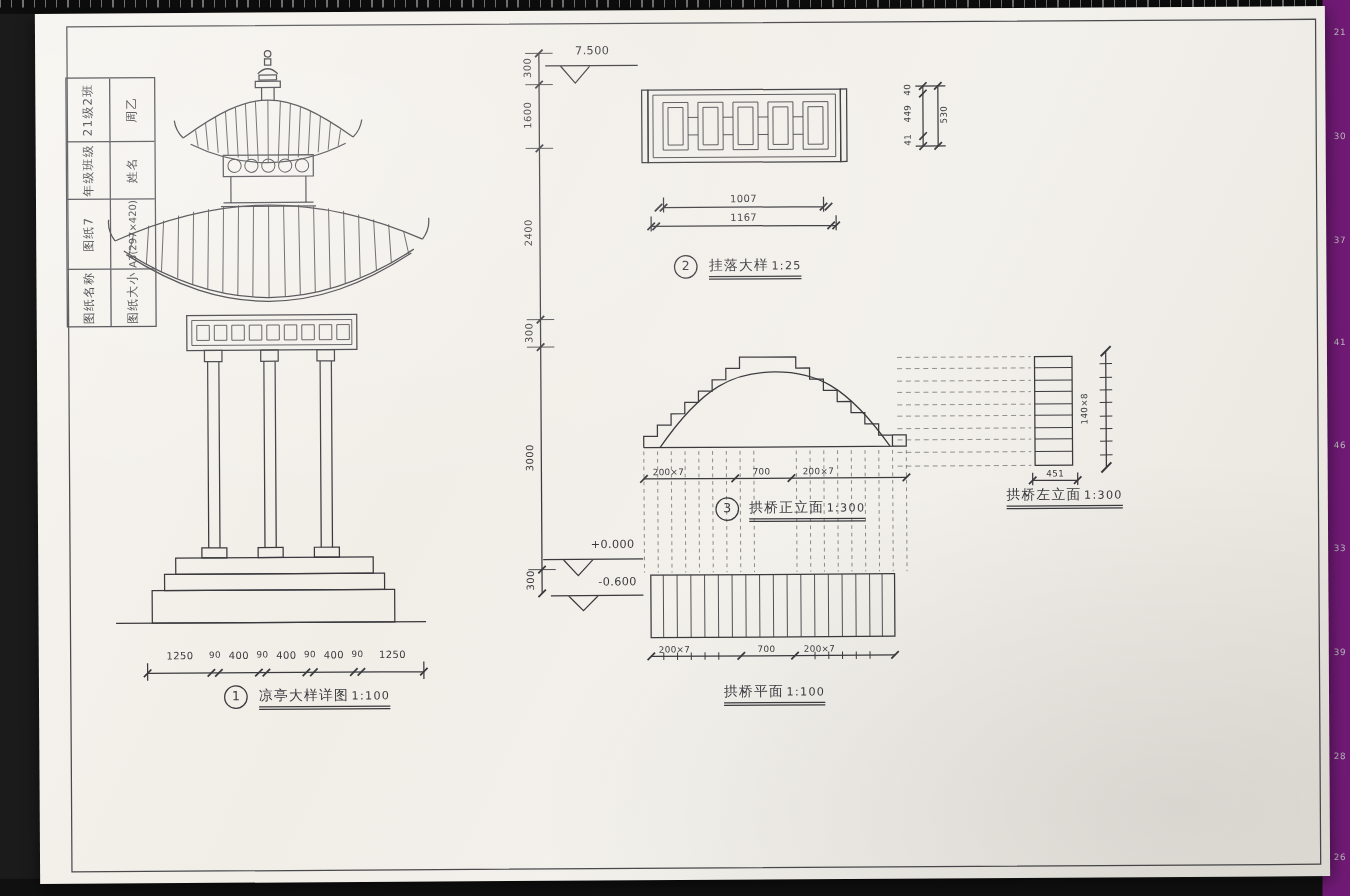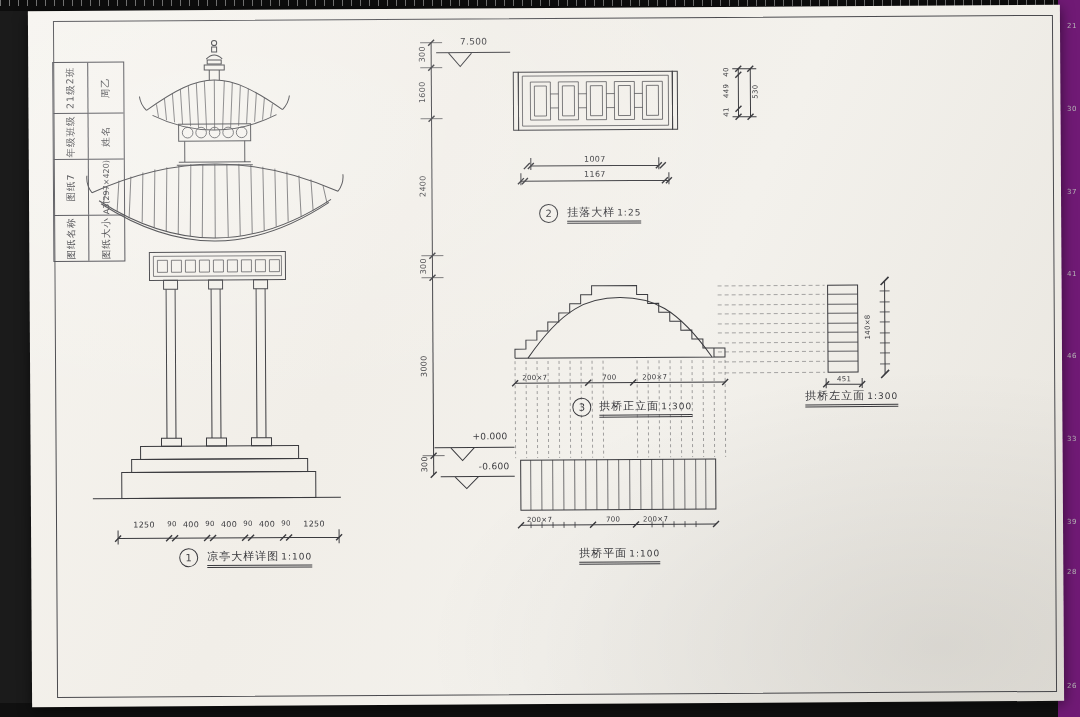--- a/index.html
+++ b/index.html
@@ -58,21 +58,21 @@
 <div class="mat-bottom"></div>
 <div class="ruler-top"></div>
 <div class="ruler-right">
   <span style="top:22px">21</span>
   <span style="top:105px">30</span>
   <span style="top:188px">37</span>
   <span style="top:270px">41</span>
   <span style="top:352px">46</span>
   <span style="top:435px">33</span>
   <span style="top:518px">39</span>
-  <span style="top:568px">28</span>
+  <span style="top:601px">28</span>
   <span style="top:682px">26</span>
 </div>
 
 <div class="paper">
   <div class="frame"></div>
 
   <div class="tb-wrap">
     <div class="tb">
       <div>图纸名称</div>
       <div>图纸7</div>

